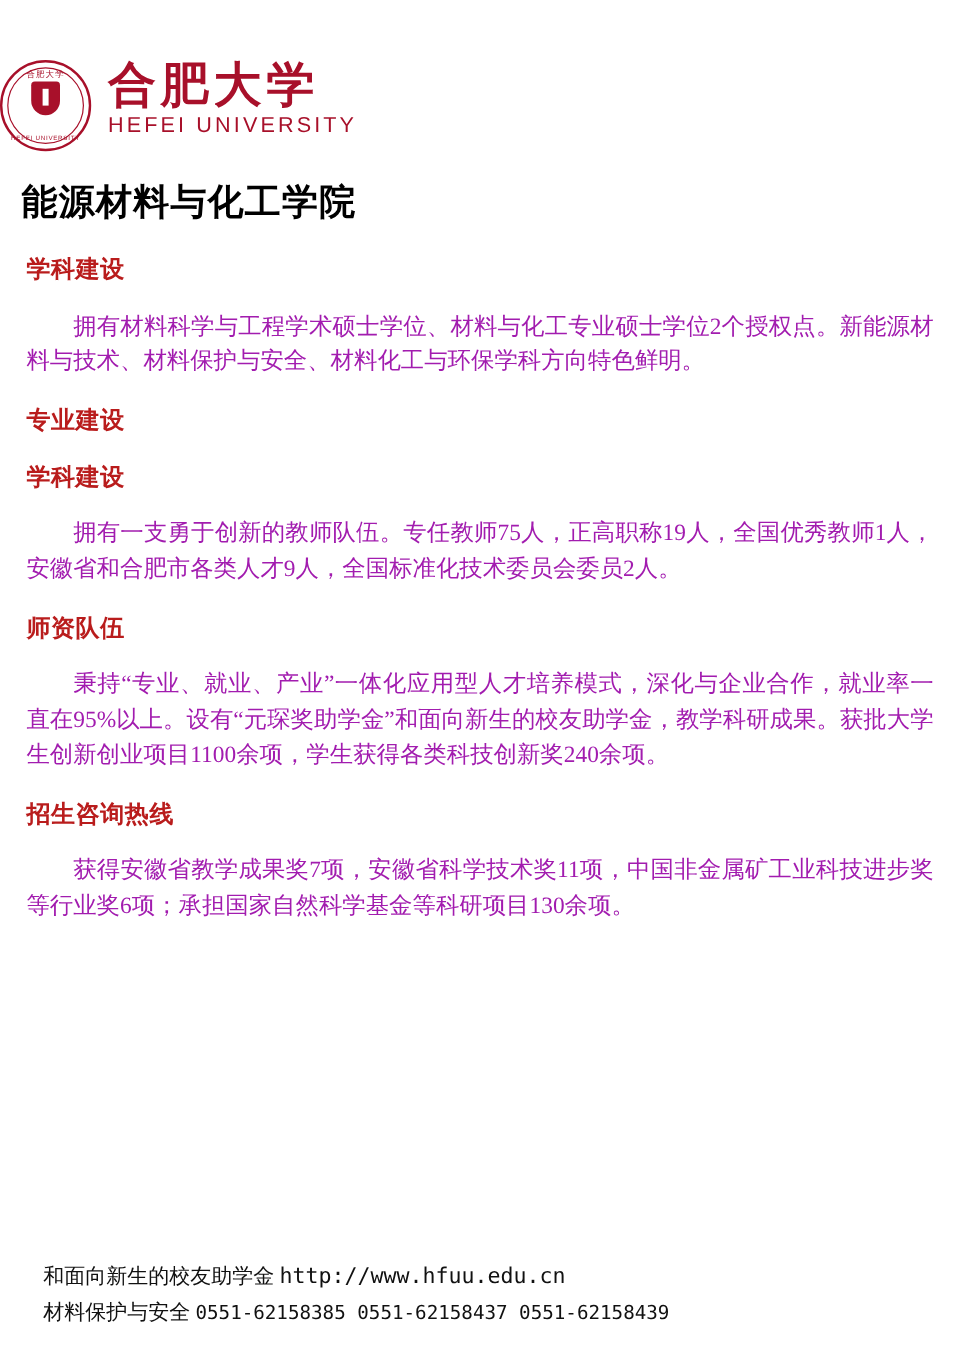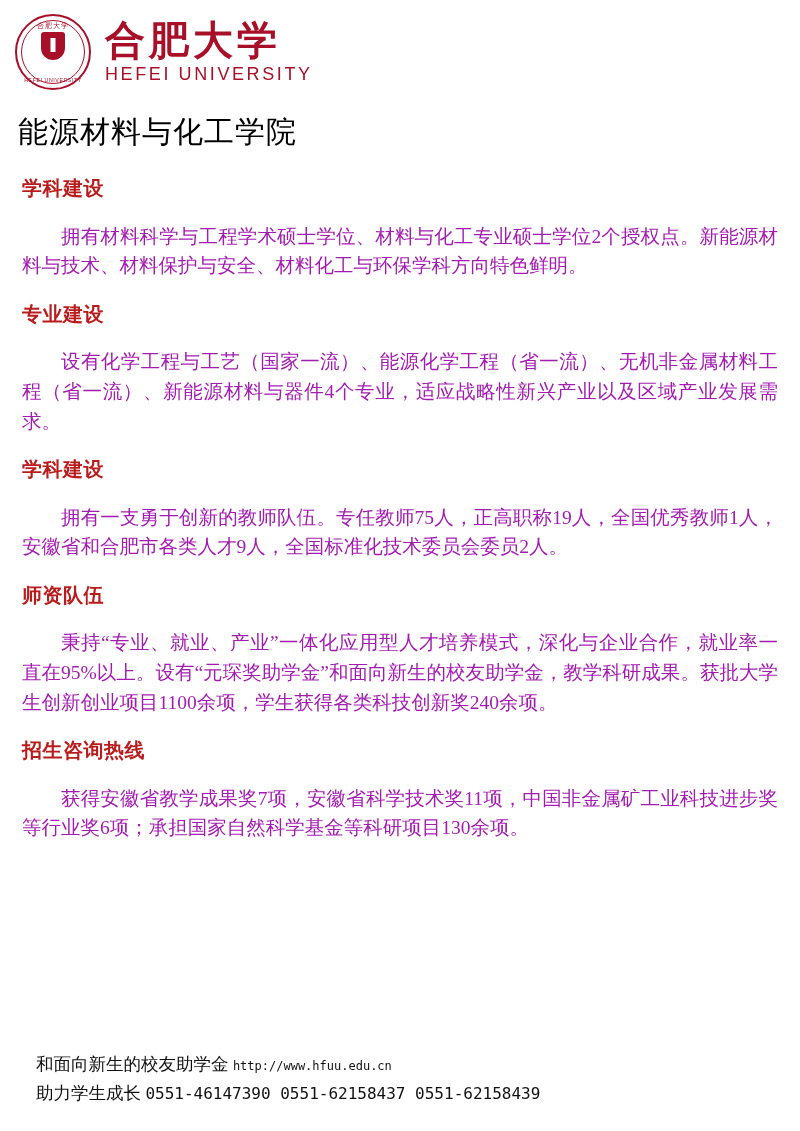--- a/index.html
+++ b/index.html
@@ -12,22 +12,23 @@
     height: 1131px;
     font-family: "Liberation Serif", "DejaVu Serif", serif;
     color: #1a1a1a;
     position: relative;
     overflow: hidden;
   }
 
   
   .header {
     display: flex;
-    align-items: center;
-    padding: 14px 0 0 15px;
+    align-items: flex-start;
+    padding: 14px 0 0 0;
+    margin-top: 36px;
   }
   .logo-mark {
     width: 72px;
     height: 72px;
     border-radius: 50%;
     border: 2px solid #a8102a;
     position: relative;
     flex: 0 0 auto;
     background: #ffffff;
   }
@@ -94,21 +95,21 @@
     font-size: 18px;
     color: #a8102a;
     letter-spacing: 2.6px;
     font-family: "Liberation Sans", "DejaVu Sans", sans-serif;
     margin-top: 2px;
   }
 
   
   .doc-title {
     font-size: 30px;
-    font-weight: normal;
+    font-weight: bold;
     margin: 22px 0 0 18px;
     letter-spacing: 1px;
     color: #000000;
   }
 
   
   .content {
     margin: 22px 22px 0 22px;
   }
   .section {
@@ -136,21 +137,21 @@
     bottom: 22px;
     font-size: 17.5px;
     line-height: 1.7;
     color: #111111;
   }
   .footer .line-mono {
     font-family: "Liberation Serif", serif;
   }
   .footer .url {
     font-family: "DejaVu Sans Mono", monospace;
-    font-size: 12px;
+    font-size: 18px;
     text-align: right;
   }
   .footer .tel {
     font-family: "DejaVu Sans Mono", monospace;
     font-size: 16px;
   }
 </style>
 </head>
 <body>
 
@@ -171,21 +172,20 @@
 
 <div class="content">
 
   <div class="section">
     <div class="section-heading">学科建设</div>
     <p class="section-body">拥有材料科学与工程学术硕士学位、材料与化工专业硕士学位2个授权点。新能源材料与技术、材料保护与安全、材料化工与环保学科方向特色鲜明。</p>
   </div>
 
   <div class="section">
     <div class="section-heading">专业建设</div>
-    <p class="section-body">设有化学工程与工艺（国家一流）、能源化学工程（省一流）、无机非金属材料工程（省一流）、新能源材料与器件4个专业，适应战略性新兴产业以及区域产业发展需求。</p>
   </div>
 
   <div class="section">
     <div class="section-heading">学科建设</div>
     <p class="section-body">拥有一支勇于创新的教师队伍。专任教师75人，正高职称19人，全国优秀教师1人，安徽省和合肥市各类人才9人，全国标准化技术委员会委员2人。</p>
   </div>
 
   <div class="section">
     <div class="section-heading">师资队伍</div>
     <p class="section-body">秉持“专业、就业、产业”一体化应用型人才培养模式，深化与企业合作，就业率一直在95%以上。设有“元琛奖助学金”和面向新生的校友助学金，教学科研成果。获批大学生创新创业项目1100余项，学生获得各类科技创新奖240余项。</p>
@@ -197,16 +197,16 @@
   </div>
 
 </div>
 
 <div class="footer">
   <div class="line-mono">
     <span>和面向新生的校友助学金</span>
     <span class="url">http://www.hfuu.edu.cn</span>
   </div>
   <div class="line-mono">
-    <span>助力学生成长</span>
-    <span class="tel">0551-46147390  0551-62158437 0551-62158439</span>
+    <span>材料保护与安全</span>
+    <span class="tel">0551-62158385  0551-62158437 0551-62158439</span>
   </div>
 </div>
 
 </body></html>

